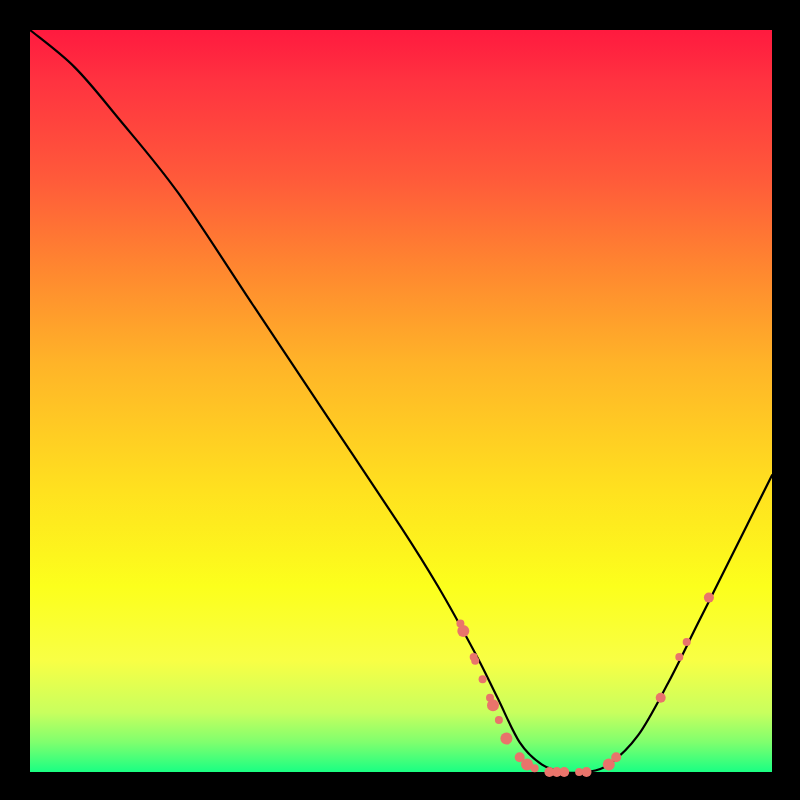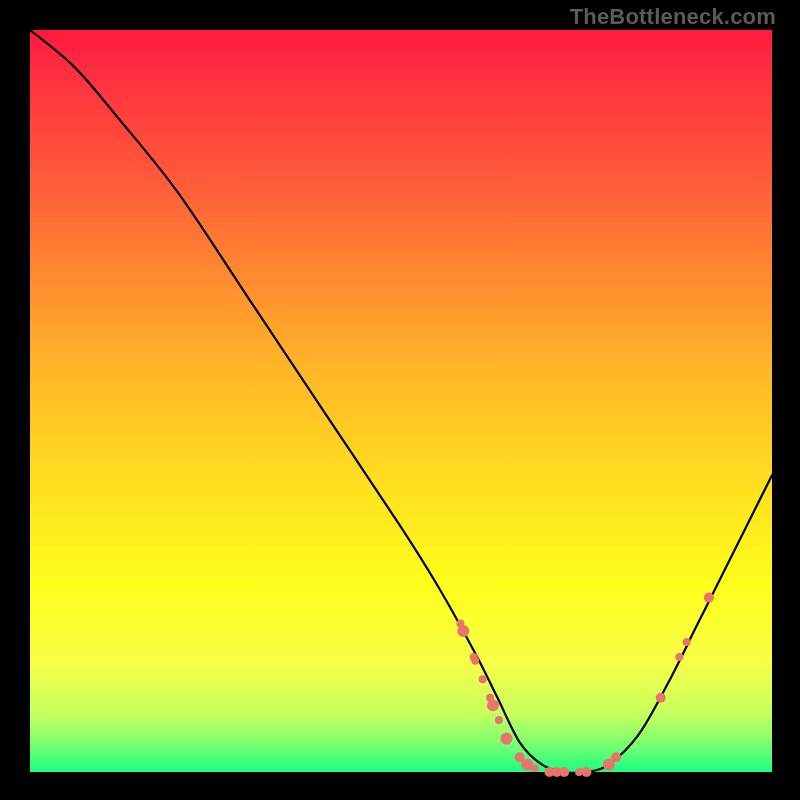--- a/index.html
+++ b/index.html
@@ -55,21 +55,20 @@
     inset: 0;
     width: 100%;
     height: 100%;
     overflow: visible;
   }
 </style>
 </head>
 <body>
 <div class="outer">
 
-  <div class="watermark">TheBottleneck.com</div>
 
   <div class="plot-area">
     <div class="gradient"></div>
 
     <svg class="curve" viewBox="0 0 742 742" preserveAspectRatio="none">
       <path id="curve-path" fill="none" stroke="#000000" stroke-width="2.2" stroke-linecap="round" d="M 0.0 0.0 C 7.4 6.2, 29.7 22.3, 44.5 37.1 C 59.4 51.9, 71.7 68.0, 89.0 89.0 C 106.4 110.1, 126.1 132.3, 148.4 163.2 C 170.7 194.2, 197.9 237.4, 222.6 274.5 C 247.3 311.6, 272.1 348.7, 296.8 385.8 C 321.5 422.9, 352.4 468.7, 371.0 497.1 C 389.6 525.6, 395.7 535.5, 408.1 556.5 C 420.5 577.5, 435.3 604.7, 445.2 623.3 C 455.1 641.8, 460.0 653.0, 467.5 667.8 C 474.9 682.6, 482.3 701.2, 489.7 712.3 C 497.1 723.5, 504.6 729.6, 512.0 734.6 C 519.4 739.5, 526.8 740.8, 534.2 742.0 C 541.7 743.2, 549.1 743.2, 556.5 742.0 C 563.9 740.8, 570.1 740.8, 578.8 734.6 C 587.4 728.4, 598.5 718.5, 608.4 704.9 C 618.3 691.3, 628.2 671.5, 638.1 653.0 C 648.0 634.4, 657.9 613.4, 667.8 593.6 C 677.7 573.8, 685.1 559.0, 697.5 534.2 C 709.8 509.5, 734.6 460.0, 742.0 445.2"></path>
       <g id="markers">
           <circle cx="430.4" cy="593.6" r="4" fill="#e9746b" stroke="#b94c47" stroke-width="0"></circle>
           <circle cx="433.3" cy="601.0" r="6" fill="#e9746b" stroke="#b94c47" stroke-width="0"></circle>
           <circle cx="443.7" cy="627.0" r="4" fill="#e9746b" stroke="#b94c47" stroke-width="0"></circle>

